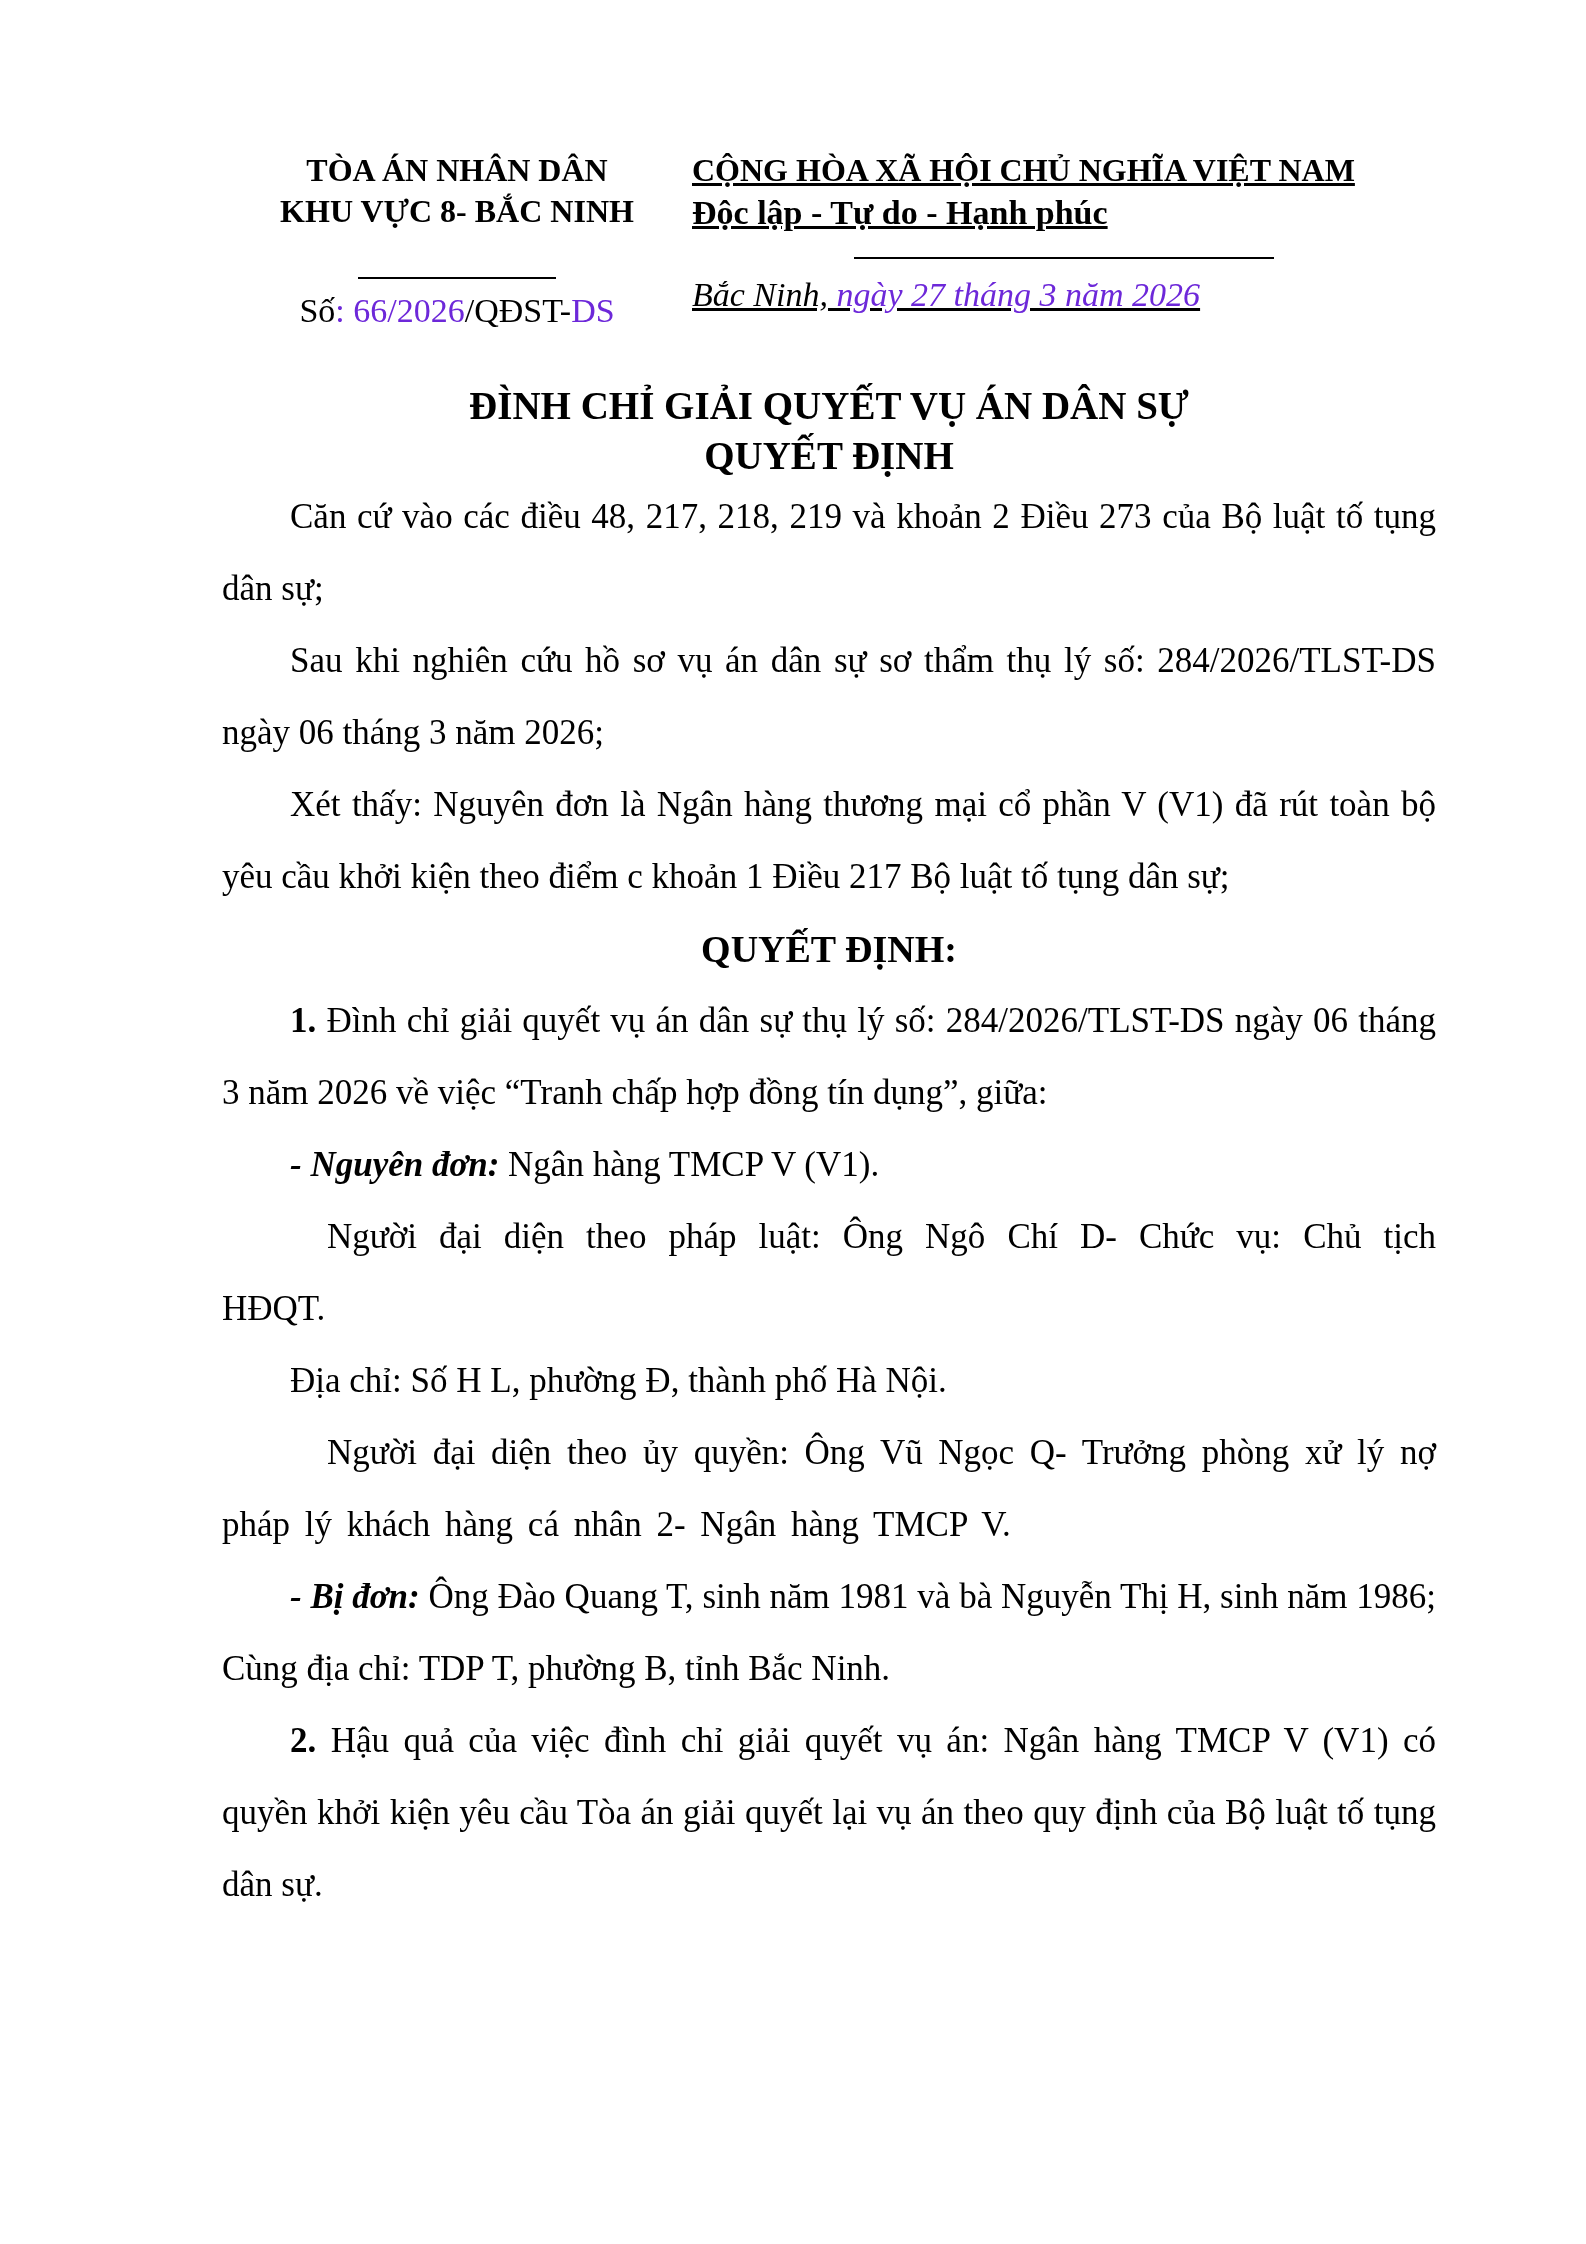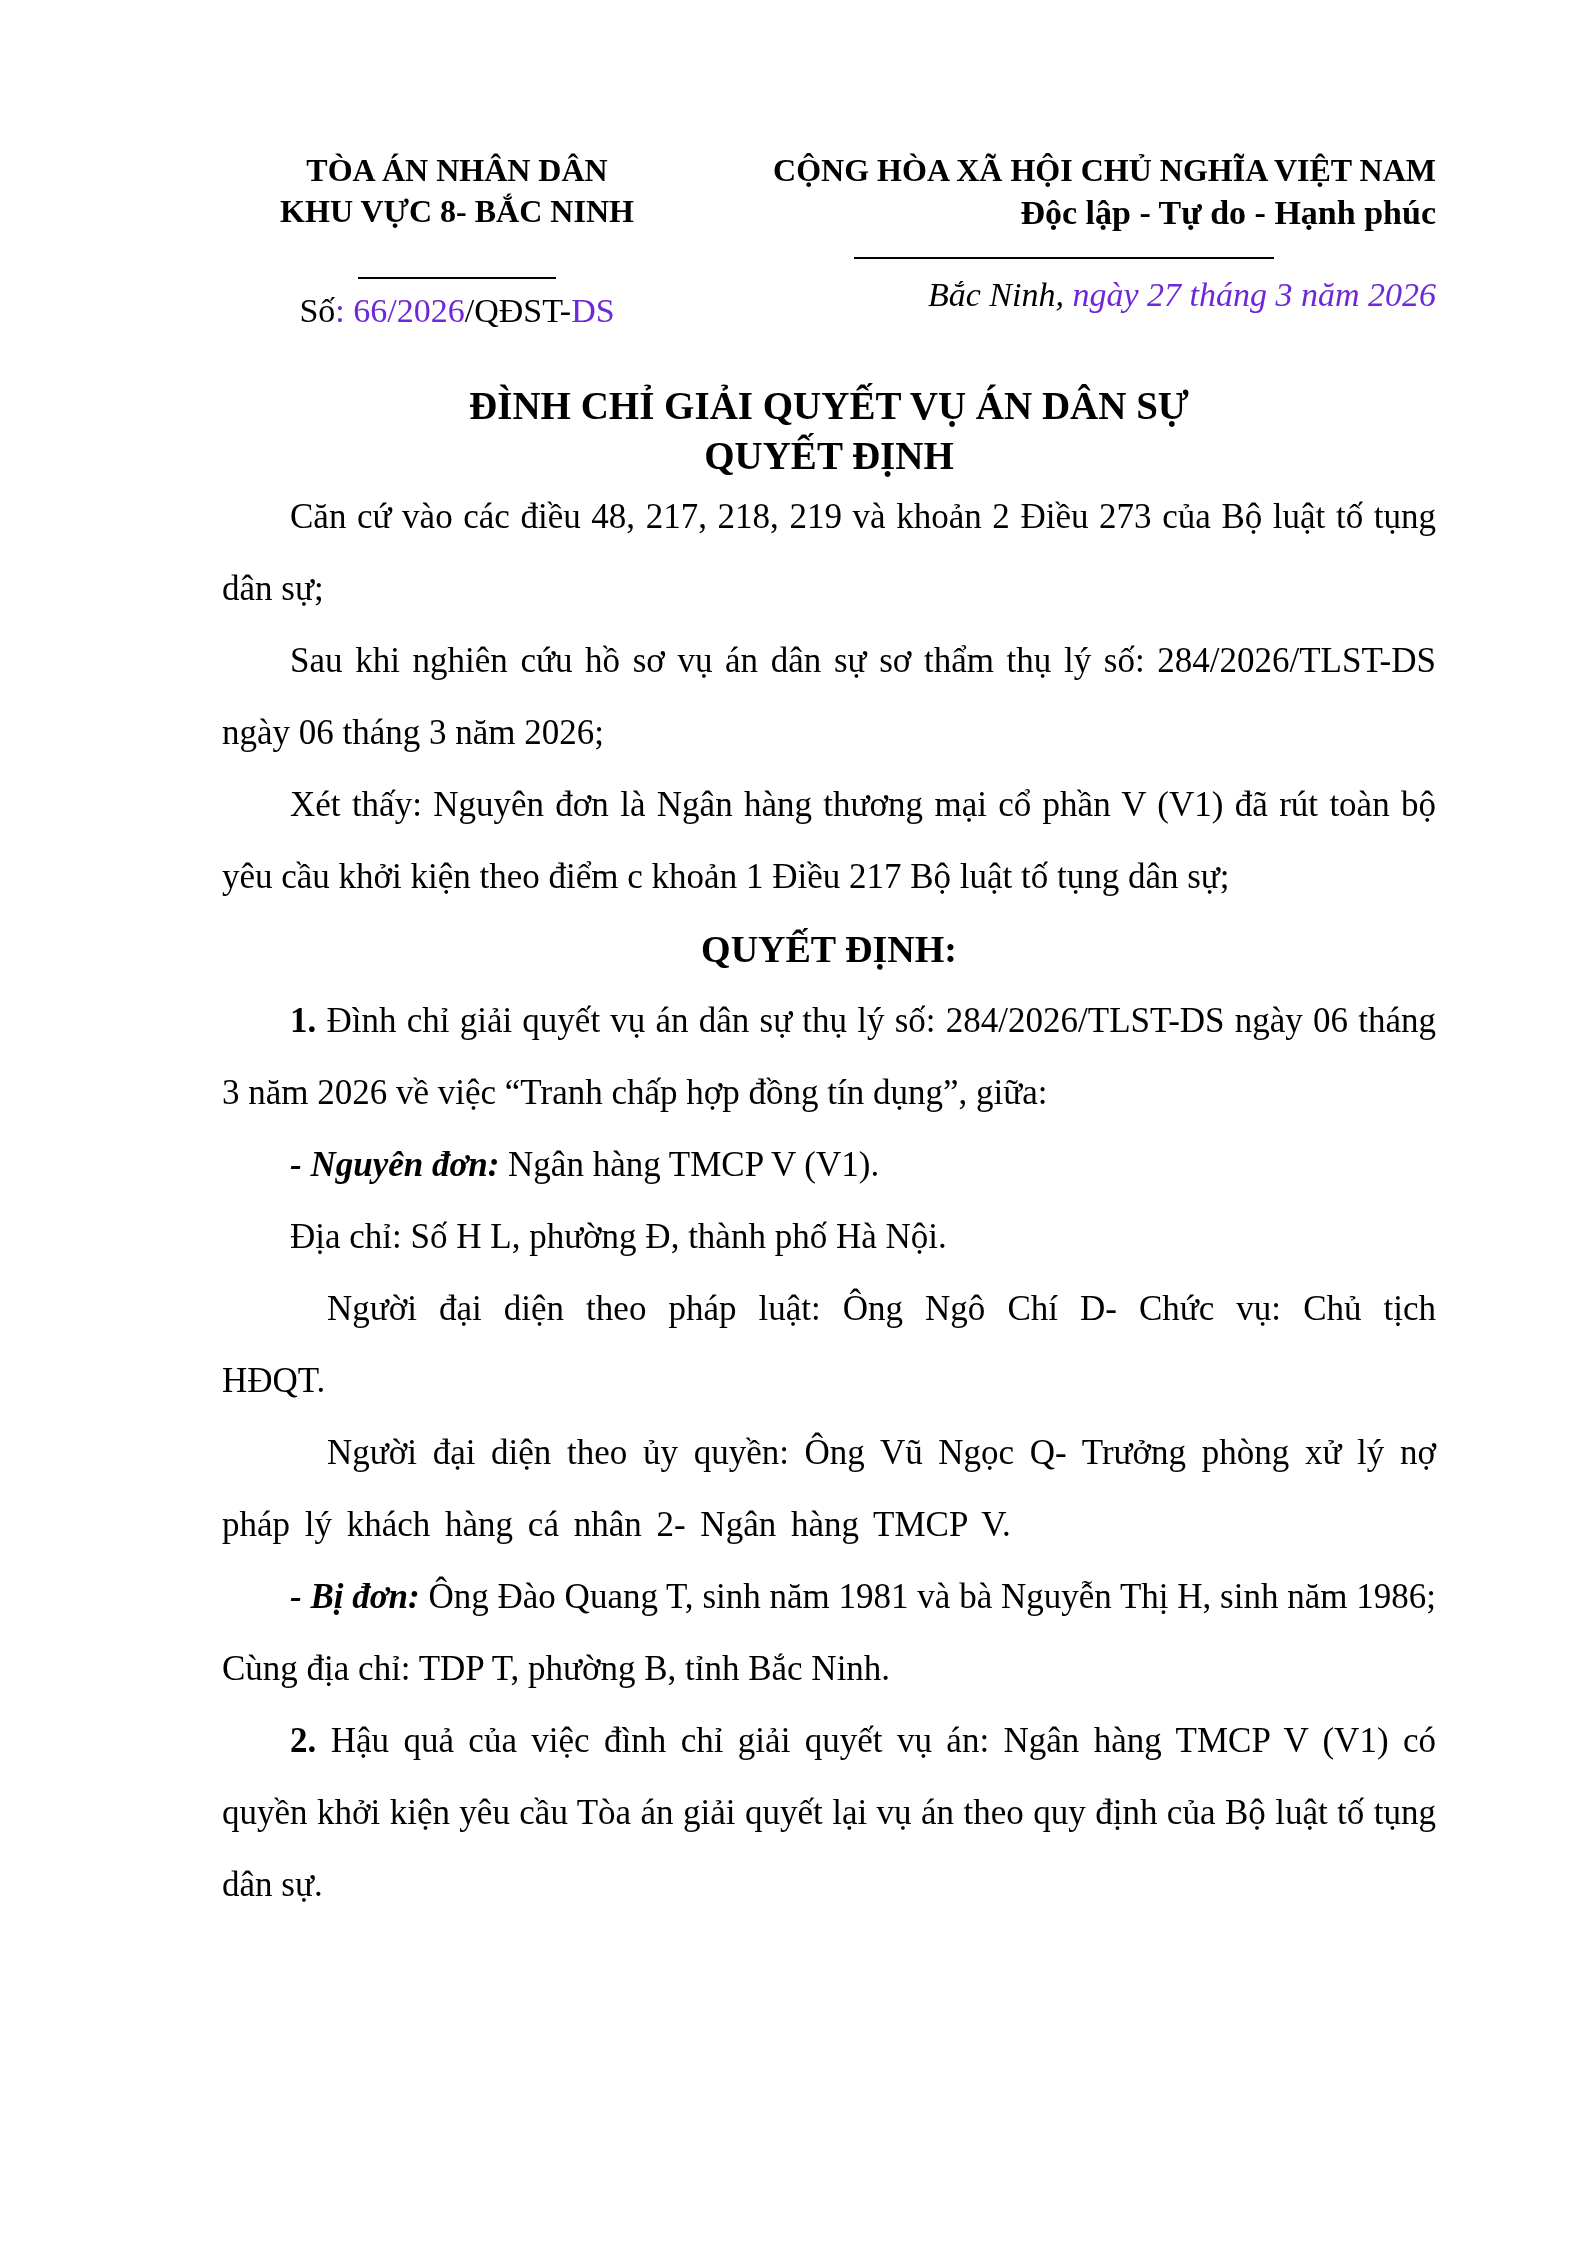--- a/index.html
+++ b/index.html
@@ -14,21 +14,21 @@
     position:relative;
     width:1586px; height:2244px;
     background:#ffffff;
     padding:150px 150px 0 222px;
     overflow:hidden;
     border-radius:18px;
   }
   
   .header { display:flex; align-items:flex-start; }
   .col-left  { width:470px; text-align:center; flex:0 0 auto; }
-  .col-right { flex:1 1 auto; text-align:right; }
+  .col-right { flex:1 1 auto; text-align:left;text-decoration:underline; }
   .org   { font-weight:bold; font-size:32px; line-height:41px; white-space:nowrap; }
   .motto { font-weight:bold; font-size:34px; line-height:44px; white-space:nowrap; }
   .rule  { border-bottom:2px solid #000; height:0; }
   .rule-left  { width:198px; margin:45px auto 0; }
   .rule-right { width:420px; margin:22px auto 0; }
   .so-line   { font-size:34px; line-height:44px; margin-top:10px; white-space:nowrap; }
   .date-line { font-style:italic; font-size:34px; line-height:44px; margin-top:14px; white-space:nowrap; }
   .red { color:#6d28d9; }
   
   .title { text-align:center; margin-top:48px; font-weight:bold; }
@@ -81,23 +81,23 @@
     <p class="para">Căn cứ vào các điều 48, 217, 218, 219 và khoản 2 Điều 273 của Bộ luật tố tụng dân sự;</p>
     <p class="para">Sau khi nghiên cứu hồ sơ vụ án dân sự sơ thẩm thụ lý số: 284/2026/TLST-DS ngày 06 tháng 3 năm 2026;</p>
     <p class="para">Xét thấy: Nguyên đơn là Ngân hàng thương mại cổ phần V (V1) đã rút toàn bộ yêu cầu khởi kiện theo điểm c khoản 1 Điều 217 Bộ luật tố tụng dân sự;</p>
 
     <p class="decision-heading">QUYẾT ĐỊNH:</p>
 
     <p class="para"><span class="b">1.</span><span> Đình chỉ giải quyết vụ án dân sự thụ lý số: 284/2026/TLST-DS ngày 06 tháng 3 năm 2026 về việc “Tranh chấp hợp đồng tín dụng”, giữa:</span></p>
 
     <p class="para"><span class="bi">- Nguyên đơn: </span><span>Ngân hàng TMCP V (V1).</span></p>
 
+    <p class="para indent-lg">Người đại diện theo pháp luật: Ông Ngô Chí D- Chức vụ: Chủ tịch HĐQT.</p>
+
     <p class="para">Địa chỉ: Số H L, phường Đ, thành phố Hà Nội.</p>
-
-    <p class="para indent-lg">Người đại diện theo pháp luật: Ông Ngô Chí D- Chức vụ: Chủ tịch HĐQT.</p>
 
     <p class="para indent-lg">Người đại diện theo ủy quyền: Ông Vũ Ngọc Q- Trưởng phòng xử lý nợ pháp lý khách hàng cá nhân 2- Ngân hàng TMCP V.</p>
 
     <p class="para"><span class="bi">- Bị đơn: </span><span>Ông Đào Quang T, sinh năm 1981 và bà Nguyễn Thị H, sinh năm 1986; Cùng địa chỉ: TDP T, phường B, tỉnh Bắc Ninh.</span></p>
 
     <p class="para"><span class="b">2.</span><span> Hậu quả của việc đình chỉ giải quyết vụ án: Ngân hàng TMCP V (V1) có quyền khởi kiện yêu cầu Tòa án giải quyết lại vụ án theo quy định của Bộ luật tố tụng dân sự.</span></p>
 
   </div>
 
 </div>

